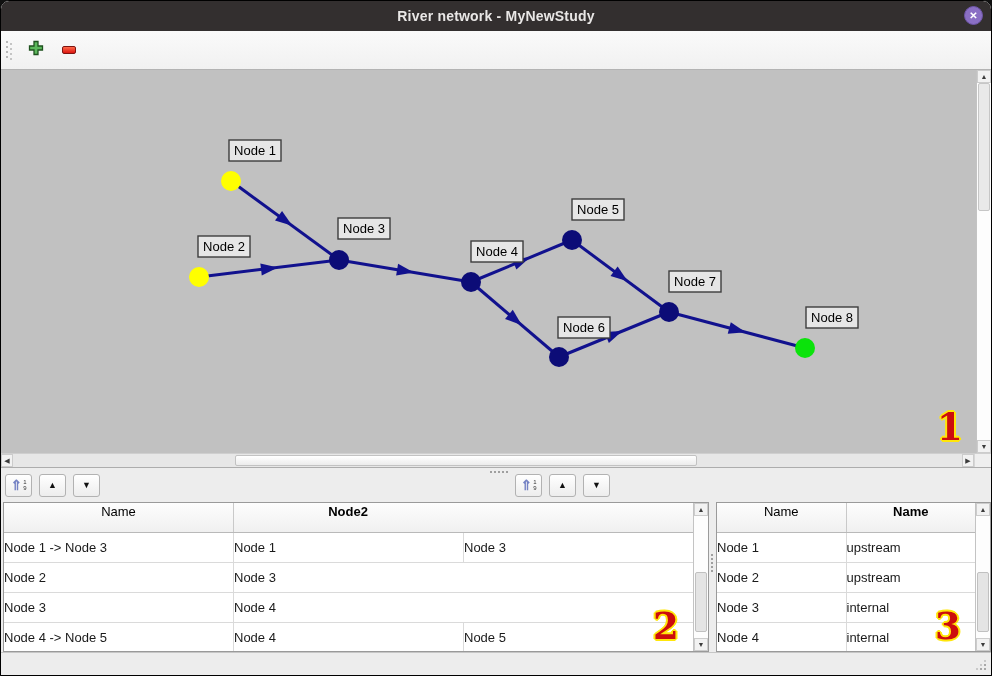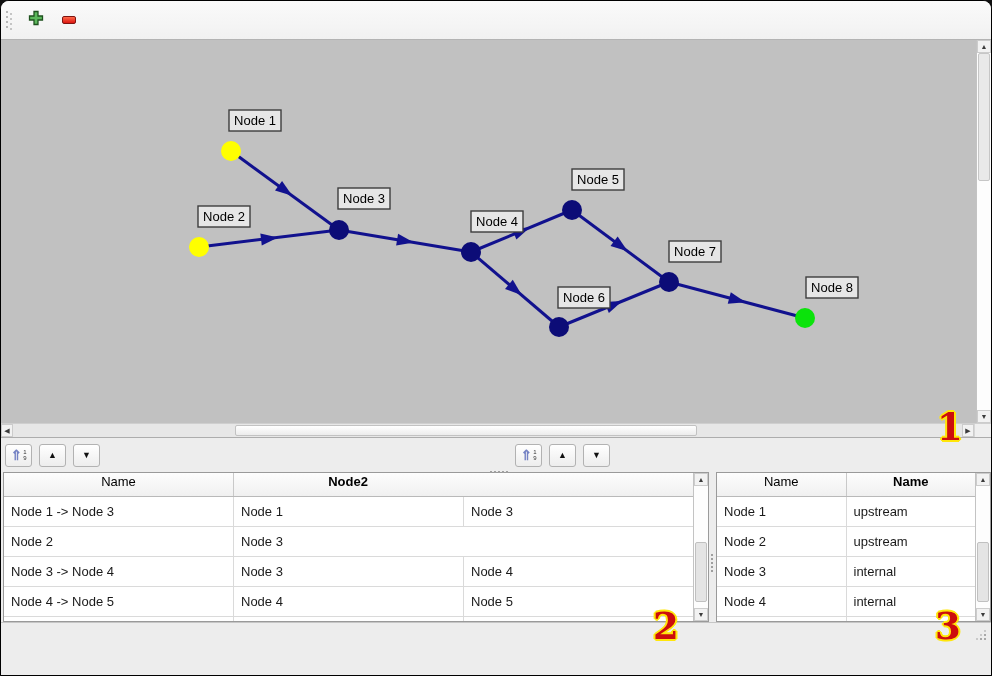--- a/index.html
+++ b/index.html
@@ -66,26 +66,26 @@
     background:linear-gradient(#ffffff,#ededed); border:1px solid #b2b2b2; border-radius:3px;
     display:flex; align-items:center; justify-content:center; font-size:9px; color:#111; }
   .sort-arrow { color:#7482c4; font-size:14px; font-weight:bold; line-height:1; }
   .sort-digits { display:flex; flex-direction:column; font-size:6px; line-height:6px; color:#333; margin-left:1px; }
   
   .tables-row { display:flex; height:150px; }
   .tbl { display:flex; background:#fff; border:1px solid #9a9a9a; height:150px; }
   .tbl.left { margin-left:2px; width:706px; }
   .tbl.right { margin-left:7px; width:275px; }
   .tbl-main { flex:1; overflow:hidden; }
-  .thead { display:flex; height:24px; background:linear-gradient(#fdfdfd,#f0f0f0); border-bottom:1px solid #b9b9b9; }
+  .thead { display:flex; height:30px; background:linear-gradient(#fdfdfd,#f0f0f0); border-bottom:1px solid #b9b9b9; }
   .th { font-size:13px; text-align:center; line-height:17px; color:#000; border-right:1px solid #c9c9c9; }
   .th:last-child { border-right:none;font-weight:bold; }
   .trow { display:flex; height:30px; border-bottom:1px solid #dadada; background:#fff; }
   .trow.partial { height:9px; border-bottom:none; }
-  .td { font-size:13px; color:#1a1a1a; line-height:29px; padding-left:7px;
+  .td { font-size:13px; color:#1a1a1a; line-height:29px; 
     border-right:1px solid #dadada; overflow:hidden; white-space:nowrap; }
   .td:last-child { border-right:none; }
   .cw0 { width:230px; } .cw1 { width:230px; } .cw2 { width:228px; }
   .nw0 { width:130px; } .nw1 { width:129px; }
   .tbl-scroll { width:15px; border-left:1px solid #c3c3c3; background:#fdfdfd; display:flex; flex-direction:column; }
   .tbl-scroll .sb-track { flex:1; position:relative; background:#fdfdfd; }
   .tbl-scroll .sb-thumb { position:absolute; left:1px; right:1px; top:56px; height:60px;
     background:#e4e4e4; border:1px solid #c0c0c0; border-radius:2px; }
   
   .statusbar { height:23px; background:#ededed; border-top:1px solid #c6c6c6; position:relative; }
@@ -104,20 +104,26 @@
     text-shadow:-2px 0 #ffe60a, 2px 0 #ffe60a, 0 -2px #ffe60a, 0 2px #ffe60a,
                 -1px -1px #ffe60a, 1px -1px #ffe60a, -1px 1px #ffe60a, 1px 1px #ffe60a;
     pointer-events:none;
   }
 </style>
 </head>
 <body>
 
 <div class="window">
 
+  <div class="titlebar">
+    <span class="title-text">River network - MyNewStudy</span>
+    <div class="close-btn">
+      <span>✕</span>
+    </div>
+  </div>
 
   <div class="toolbar">
     <div class="tb-handle"></div>
     <div class="tb-btn">
       <span>
         <svg width="16" height="16" viewBox="0 0 16 16">
           <path d="M6 1.5 H10 V6 H14.5 V10 H10 V14.5 H6 V10 H1.5 V6 H6 Z" fill="#5cb85c" stroke="#1f521f" stroke-width="1.3"></path>
         </svg>
       </span>
     </div>
@@ -256,21 +262,20 @@
           <div class="trow">
             <div class="td cw0">Node 1 -&gt; Node 3</div>
             <div class="td cw1">Node 1</div>
             <div class="td cw2">Node 3</div>
           </div>
           <div class="trow">
             <div class="td cw1">Node 2</div>
             <div class="td cw2">Node 3</div>
           </div>
           <div class="trow">
-            <div class="td cw0">Node 3 -&gt; Node 4</div>
             <div class="td cw1">Node 3</div>
             <div class="td cw2">Node 4</div>
           </div>
           <div class="trow">
             <div class="td cw0">Node 4 -&gt; Node 5</div>
             <div class="td cw1">Node 4</div>
             <div class="td cw2">Node 5</div>
           </div>
           <div class="trow partial">
             <div class="td cw0"></div>

